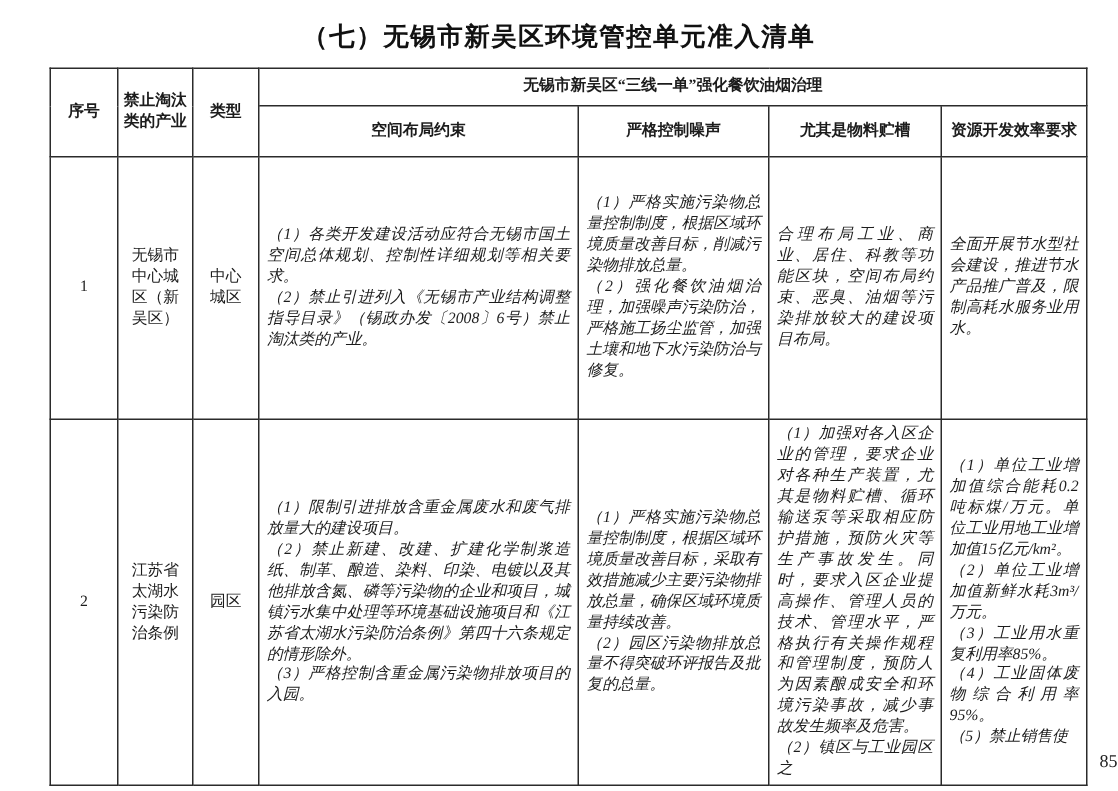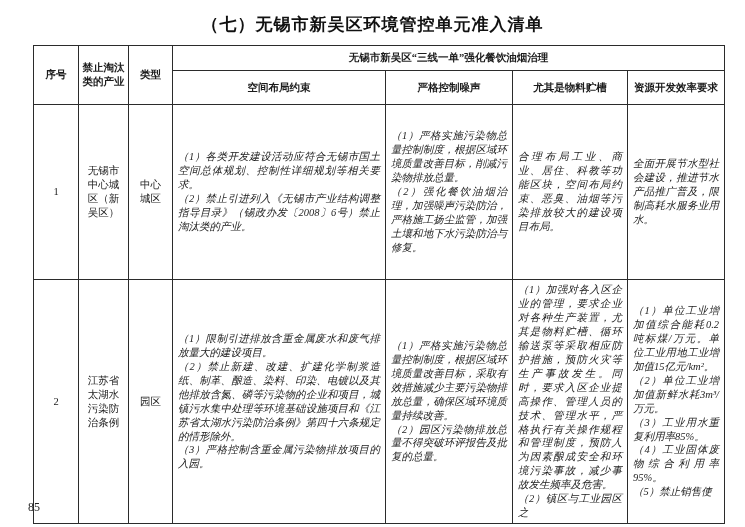--- a/index.html
+++ b/index.html
@@ -51,24 +51,23 @@
     padding:3px 5px;
     text-align:justify;
     white-space:pre-line;
     font-style:italic;
   }
   tr.row-1{height:175px;}
   tr.row-2{height:212px;}
   .page-number{
     position:absolute;
     left:0;right:0;top:500px;
-    text-align:left;
+    text-align:right;
     font-size:12px;
     color:#222;
-    padding-left:28px;
   }
 </style>
 </head>
 <body>
 
 <div class="sheet">
 
   <h1 class="doc-title">（七）无锡市新吴区环境管控单元准入清单</h1>
 
   <table class="grid">

